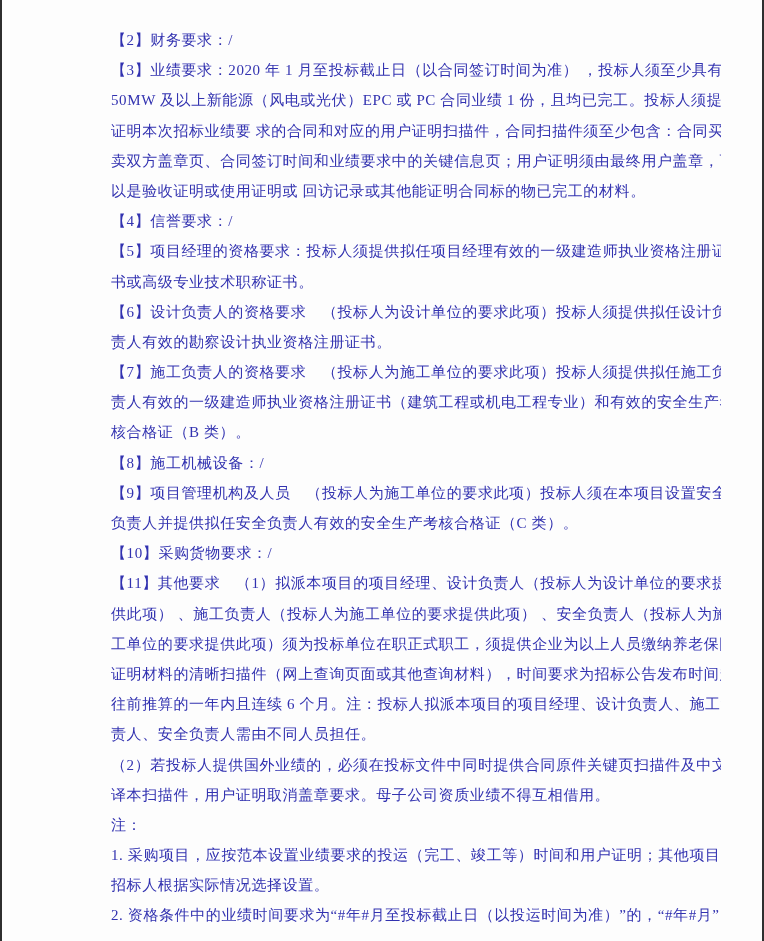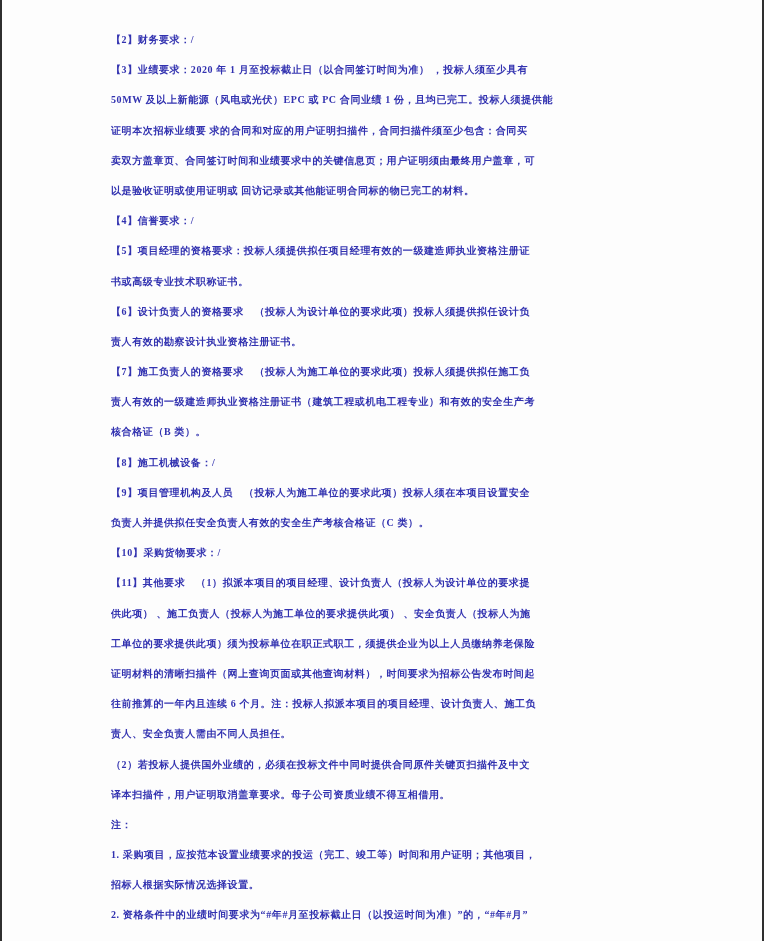--- a/index.html
+++ b/index.html
@@ -23,26 +23,25 @@
     background: var(--edge-color, #2f2f2f);
   }
   .scan-edge.left  { left: 0; }
   .scan-edge.right { right: 0; }
   .doc-body {
     position: absolute;
     left: 111px;
     top: 25px;
     width: 610px;
     color: var(--text-color, #3232b0);
-    font-size: 10px;
+    font-size: 15px;
     letter-spacing: 0.6px;
     line-height: 30.2px;
     white-space: pre-wrap;
     text-rendering: optimizeLegibility;
-    font-weight: bold;
   }
   .paragraph { margin: 0; padding: 0; }
   .text-line {
     height: 30.2px;
     overflow: hidden;
     white-space: nowrap;
   }
 </style>
 </head>
 <body>

